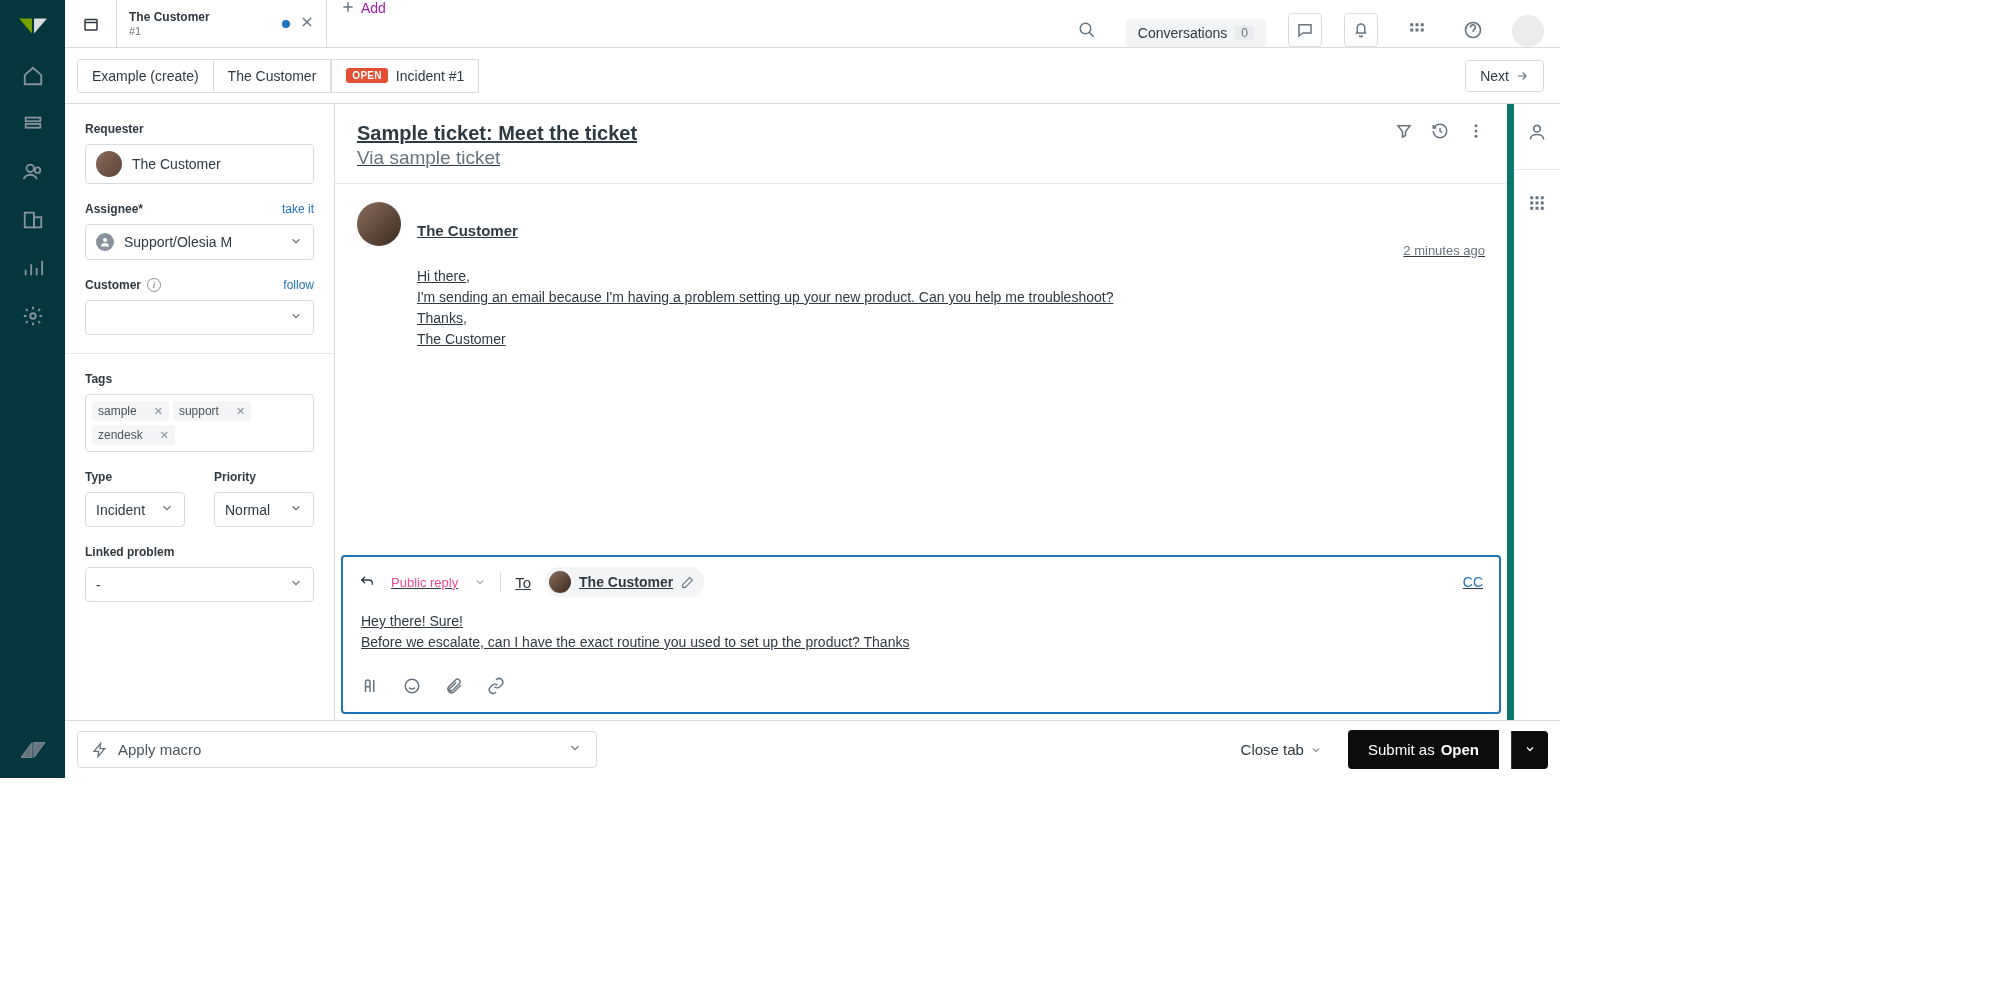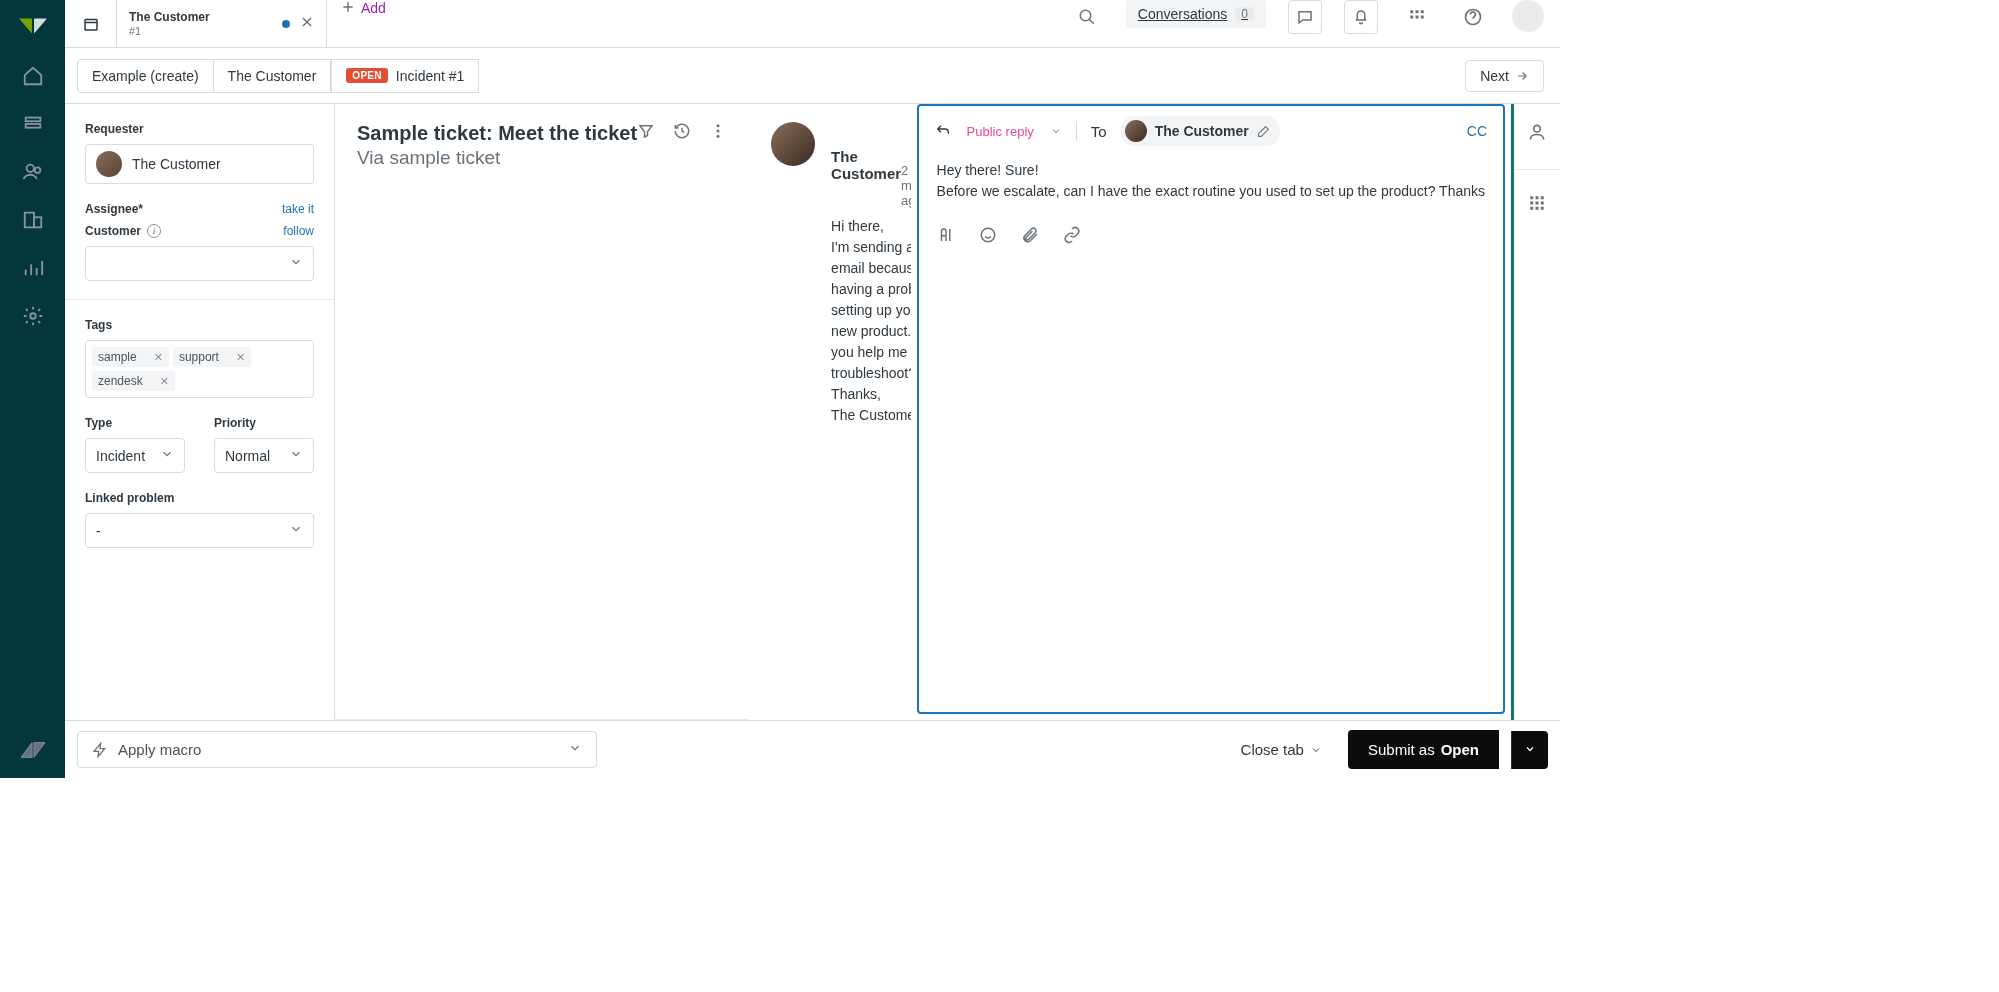--- a/index.html
+++ b/index.html
@@ -13,21 +13,21 @@
 .main { flex: 1; display: flex; flex-direction: column; }
 .tab-bar { height: 48px; border-bottom: 1px solid #d8dcde; display:flex; align-items:stretch; }
 .tab-home { width:52px; display:flex; align-items:center; justify-content:center; border-right:1px solid #d8dcde; }
 .tab { width:210px; display:flex; align-items:center; padding:0 12px; border-right:1px solid #d8dcde; position:relative; }
 .tab-title { font-size:12px; font-weight:600; color:#2f3941; line-height:1.2; }
 .tab-sub { font-size:11px; color:#68737d; }
 .tab-dot { width:8px; height:8px; border-radius:50%; background:#1f73b7; margin-left:auto; margin-right:10px; }
 .tab-close { color:#68737d; cursor:pointer; }
 .tab-add { display:flex; align-items:flex-start; padding:0 14px; color:#a21caf; cursor:pointer; gap:6px; font-size:14px; }
 .tab-spacer { flex:1; }
-.top-right { display:flex; align-items:flex-start; gap:22px; padding-right:16px;text-decoration:underline; }
+.top-right { display:flex; align-items:flex-end; gap:22px; padding-right:16px; }
 .search-icon-btn { width:34px; height:34px; display:flex; align-items:center; justify-content:center; cursor:pointer; color:#68737d; border-radius:4px; }
 .conv-btn { background:#f3f4f5; border-radius:4px; padding:6px 12px; display:flex; align-items:center; gap:8px; cursor:pointer; font-size:14px; color:#2f3941; }
 .conv-badge { background:#e9ebed; border-radius:3px; padding:0 6px; font-size:12px; color:#68737d; }
 .icon-btn { width:34px; height:34px; border:1px solid #d8dcde; border-radius:4px; display:flex; align-items:center; justify-content:center; color:#68737d; cursor:pointer; }
 .icon-btn.noborder { border:none; }
 .avatar-top { width:32px; height:32px; border-radius:50%; background:#e9ebed; }
 .crumb-bar { height:56px; border-bottom:1px solid #d8dcde; display:flex; align-items:center; padding:0 12px; gap:0; }
 .crumb-seg { border:1px solid #d8dcde; padding:8px 14px; font-size:14px; color:#2f3941; cursor:pointer; display:flex; align-items:center; gap:8px; }
 .crumb-seg:first-child { border-radius:4px 0 0 4px; }
 .crumb-seg.mid  { border-left:none; }
@@ -43,21 +43,21 @@
 .avatar-sm { width:26px; height:26px; border-radius:50%; background:#d8dcde; overflow:hidden; display:inline-flex; }
 .avatar-sm.person { background: linear-gradient(135deg,#8a6d5c,#5a4236); }
 .select-box { border:1px solid #d8dcde; border-radius:4px; padding:8px 10px; display:flex; align-items:center; gap:10px; margin-bottom:18px; position:relative; cursor:pointer; }
 .select-box .chev { margin-left:auto; color:#68737d; }
 .hr { height:1px; background:#e9ebed; margin:4px -20px 18px; }
 .tags-row { border:1px solid #d8dcde; border-radius:4px; padding:6px; display:flex; flex-wrap:wrap; gap:4px; margin-bottom:18px; }
 .tag { background:#f3f4f5; border-radius:3px; padding:3px 6px; font-size:12px; color:#49545c; display:flex; align-items:center; gap:17px; }
 .tag .x { color:#87929d; cursor:pointer; font-size:11px; }
 .two-col { display:flex; gap:29px; margin-bottom:18px;text-align:right; }
 .two-col > div { flex:1; }
-.center-pane { flex:1; display:flex; flex-direction:row; border-right:3px solid #0f766e; }
+.center-pane { flex:1; display:flex; flex-direction:column; border-right:7px solid #0f766e;text-decoration:underline; }
 .ticket-header { padding:18px 22px 14px; border-bottom:1px solid #e9ebed; display:flex; align-items:flex-start; }
 .ticket-title { font-size:20px; font-weight:600; color:#2f3941; margin-bottom:2px; }
 .ticket-via { font-size:19px; color:#68737d; }
 .header-icons { margin-left:auto; display:flex; gap:18px; color:#68737d; align-items:center; }
 .header-icons > div { cursor:pointer; }
 .convo-body { flex:1; padding:18px 22px; overflow-y:auto; }
 .msg { display:flex; gap:16px; }
 .msg-avatar { width:44px; height:44px; border-radius:50%; background:linear-gradient(135deg,#8a6d5c,#3b2a20); flex-shrink:0; }
 .msg-head { display:flex; align-items:center; margin-bottom:8px; }
 .msg-author { font-weight:700; font-size:15px; color:#2f3941; }
@@ -237,20 +237,32 @@
         <div class="field-label">Requester</div>
         <div class="req-box">
           <span class="avatar-sm person"></span>
           <span>The Customer</span>
         </div>
 
         <div class="field-label">
           <span>Assignee*</span>
           <span class="link">take it</span>
         </div>
+        <div class="select-box">
+          <span class="assignee-icon">
+            <svg width="12" height="12" viewBox="0 0 24 24" fill="#fff">
+                <circle cx="12" cy="8" r="4"></circle>
+                <path d="M4 20c0-4 4-6 8-6s8 2 8 6v1H4z"></path>
+              </svg>
+          </span>
+          <span>Support/Olesia M</span>
+          <span class="chev"><svg width="14" height="14" viewBox="0 0 24 24" fill="none" stroke="#68737d" stroke-width="2">
+                <path d="M6 9l6 6 6-6"></path>
+              </svg></span>
+        </div>
 
         <div class="field-label">
           <span>Customer</span>
           <span class="info-circle">i</span>
           <span class="link">follow</span>
         </div>
         <div class="select-box">
           <span></span>
           <span class="chev"><svg width="14" height="14" viewBox="0 0 24 24" fill="none" stroke="#68737d" stroke-width="2">
                 <path d="M6 9l6 6 6-6"></path>

